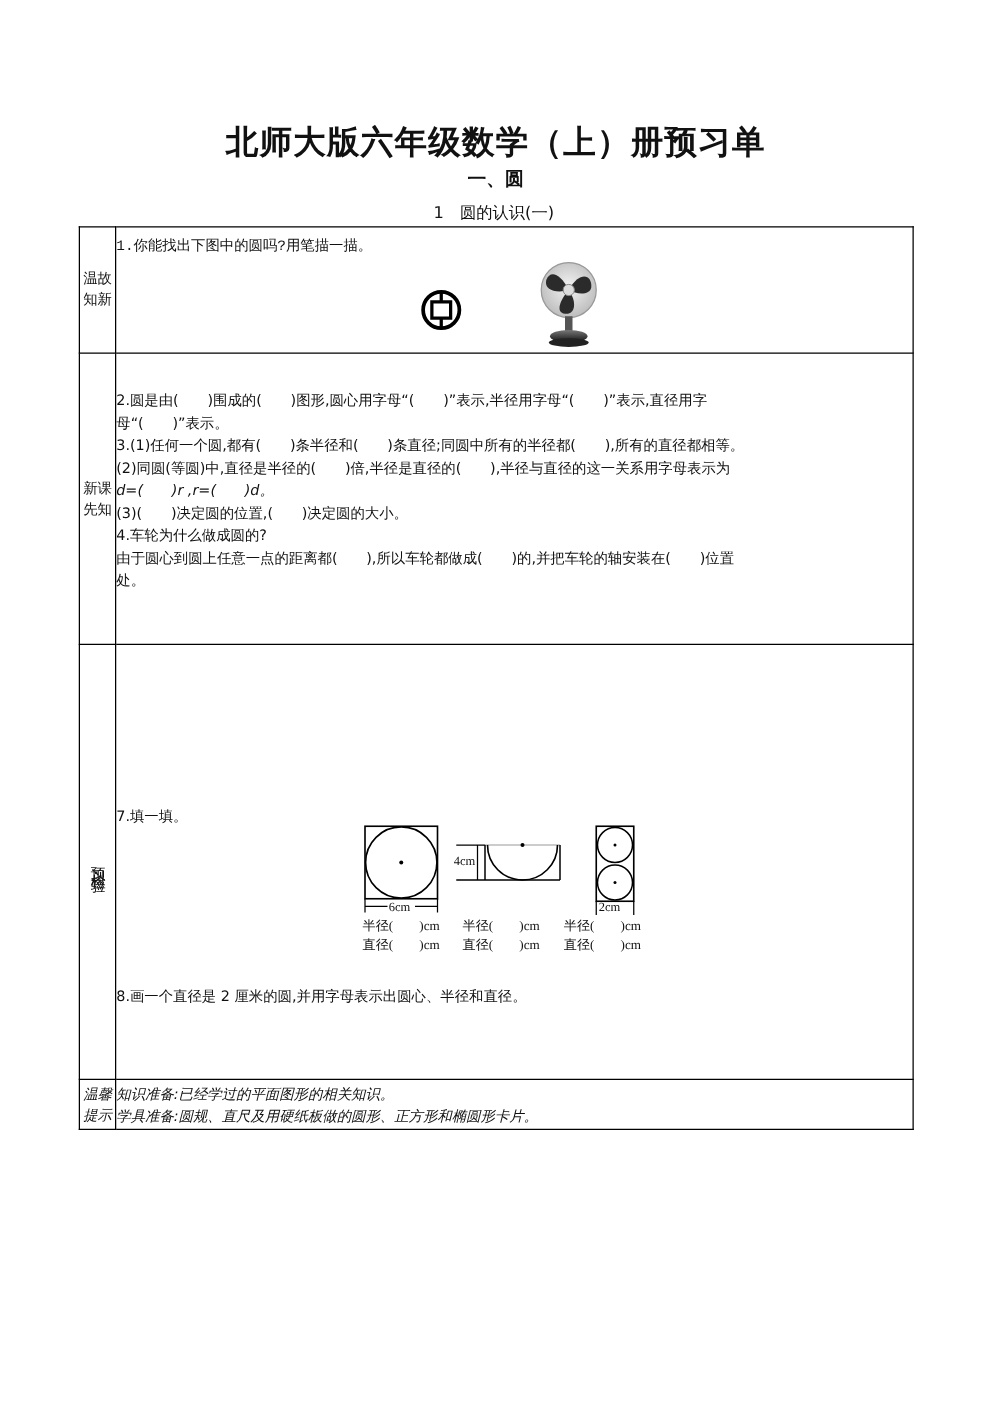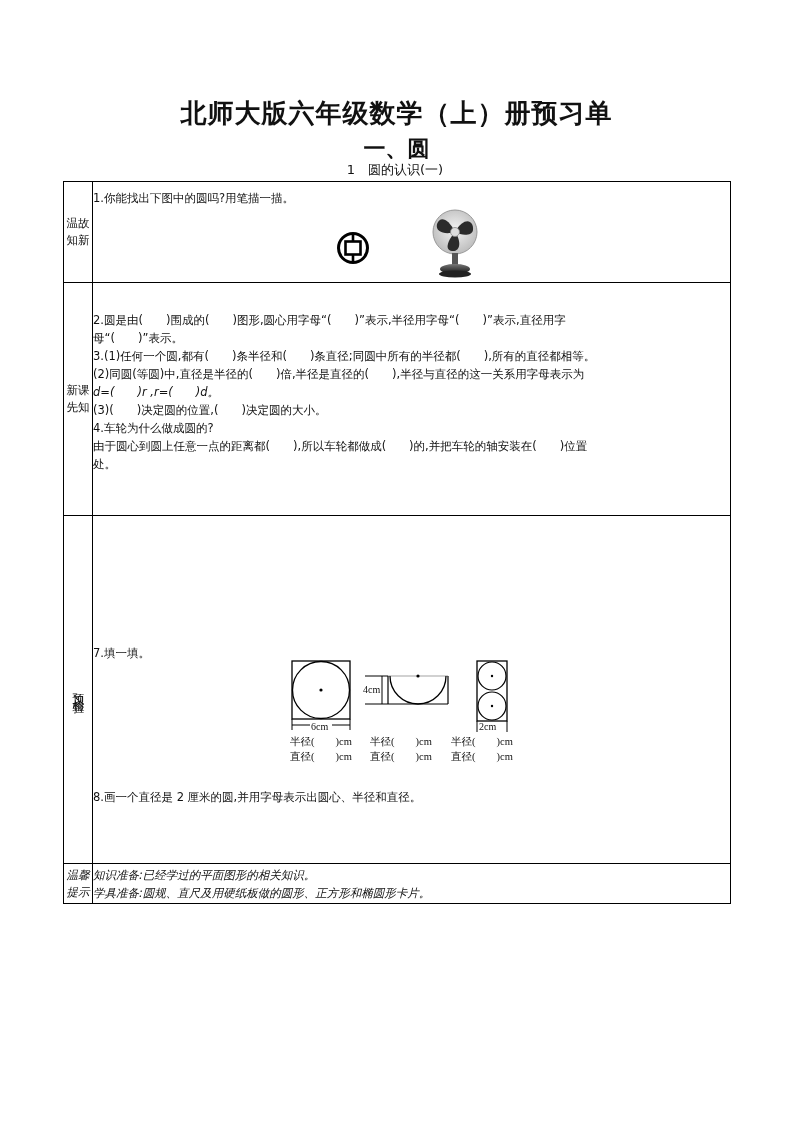--- a/index.html
+++ b/index.html
@@ -1,33 +1,33 @@
 <!DOCTYPE html>
 <html><head>
 <meta charset="utf-8">
 <style>
   html, body { margin: 0; padding: 0; background: #ffffff; }
   body { width: 793px; height: 1122px; position: relative; overflow: hidden;
          font-family: "DejaVu Serif", serif; color: #111; }
   .title { position: absolute; left: 0; width: 793px; top: 96px; text-align: center;
            font-size: 26px; font-weight: bold; letter-spacing: 1px; }
   .unit { position: absolute; left: 0; width: 793px; top: 134px; text-align: center;
-          font-size: 22px; font-weight: bold; }
+          font-size: 15px; font-weight: bold; }
   .lesson { position: absolute; left: 0; width: 790px; top: 161px; text-align: center;
             font-size: 13px; font-family: "DejaVu Sans", sans-serif; }
   table.sheet { position: absolute; left: 63px; top: 181px; width: 668px;
                 border-collapse: collapse; table-layout: fixed;
                 font-family: "DejaVu Sans", sans-serif; font-size: 11.5px; }
   table.sheet td { border: 1.4px solid #000; padding: 0; vertical-align: middle; }
   td.label { width: 28px; text-align: center; font-size: 11.5px; line-height: 17px; }
   td.content { padding: 0 6px 0 7px; line-height: 18px; vertical-align: top; }
   tr.hdr td { height: 17px; line-height: 17px; font-size: 11px; }
   tr.hdr td.label { text-align: left; padding-left: 1px; }
   tr.hdr td.content { text-align: center; letter-spacing: 28px; vertical-align: middle; }
-  .r1 td { height: 100px; }
+  .r1 td { height: 100px; font-family: Liberation Mono, monospace; }
   .r2 td { height: 232px; margin-top: 35px; }
   .r3 td { height: 93px; }
   .r4 td { height: 347px; }
   .r5 td { height: 39px; font-style: italic; }
   .line { white-space: nowrap; }
   .imgs { position: relative; height: 70px; }
   .fig-row { position: relative; height: 120px; }
   .vert { writing-mode: vertical-rl; text-orientation: upright; font-size: 12px;
           letter-spacing: 3px; margin: 0 auto; }
   .cap { position: absolute; font-size: 10.5px; font-family: Liberation Serif, serif; line-height: 15px; white-space: nowrap; }

